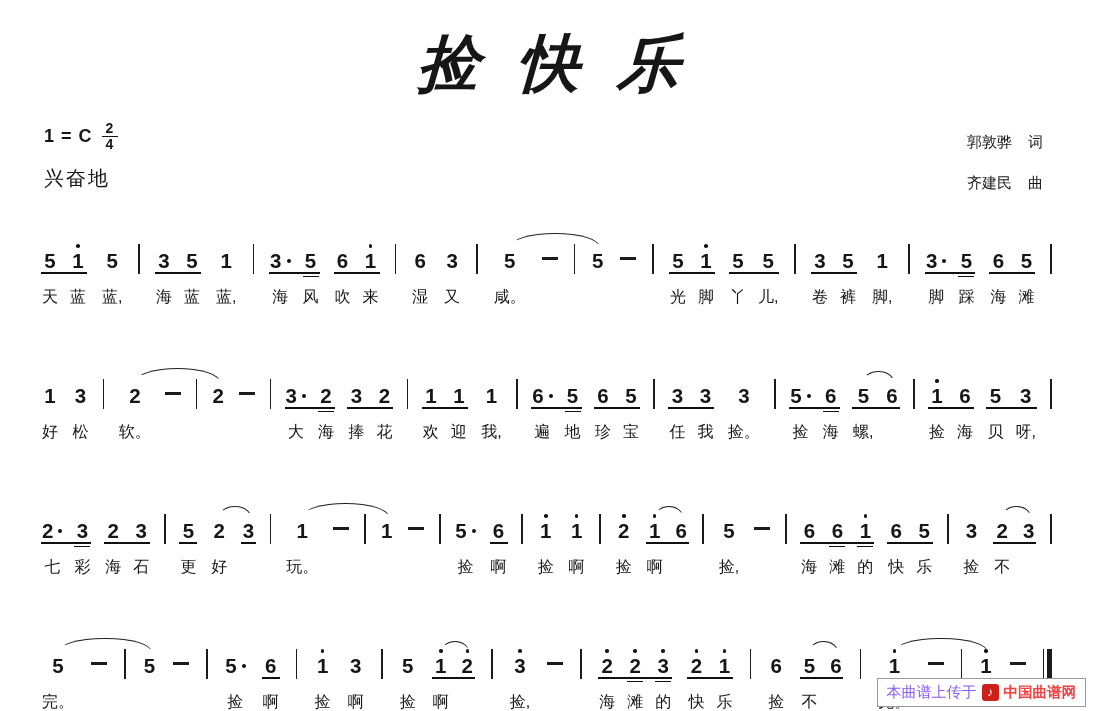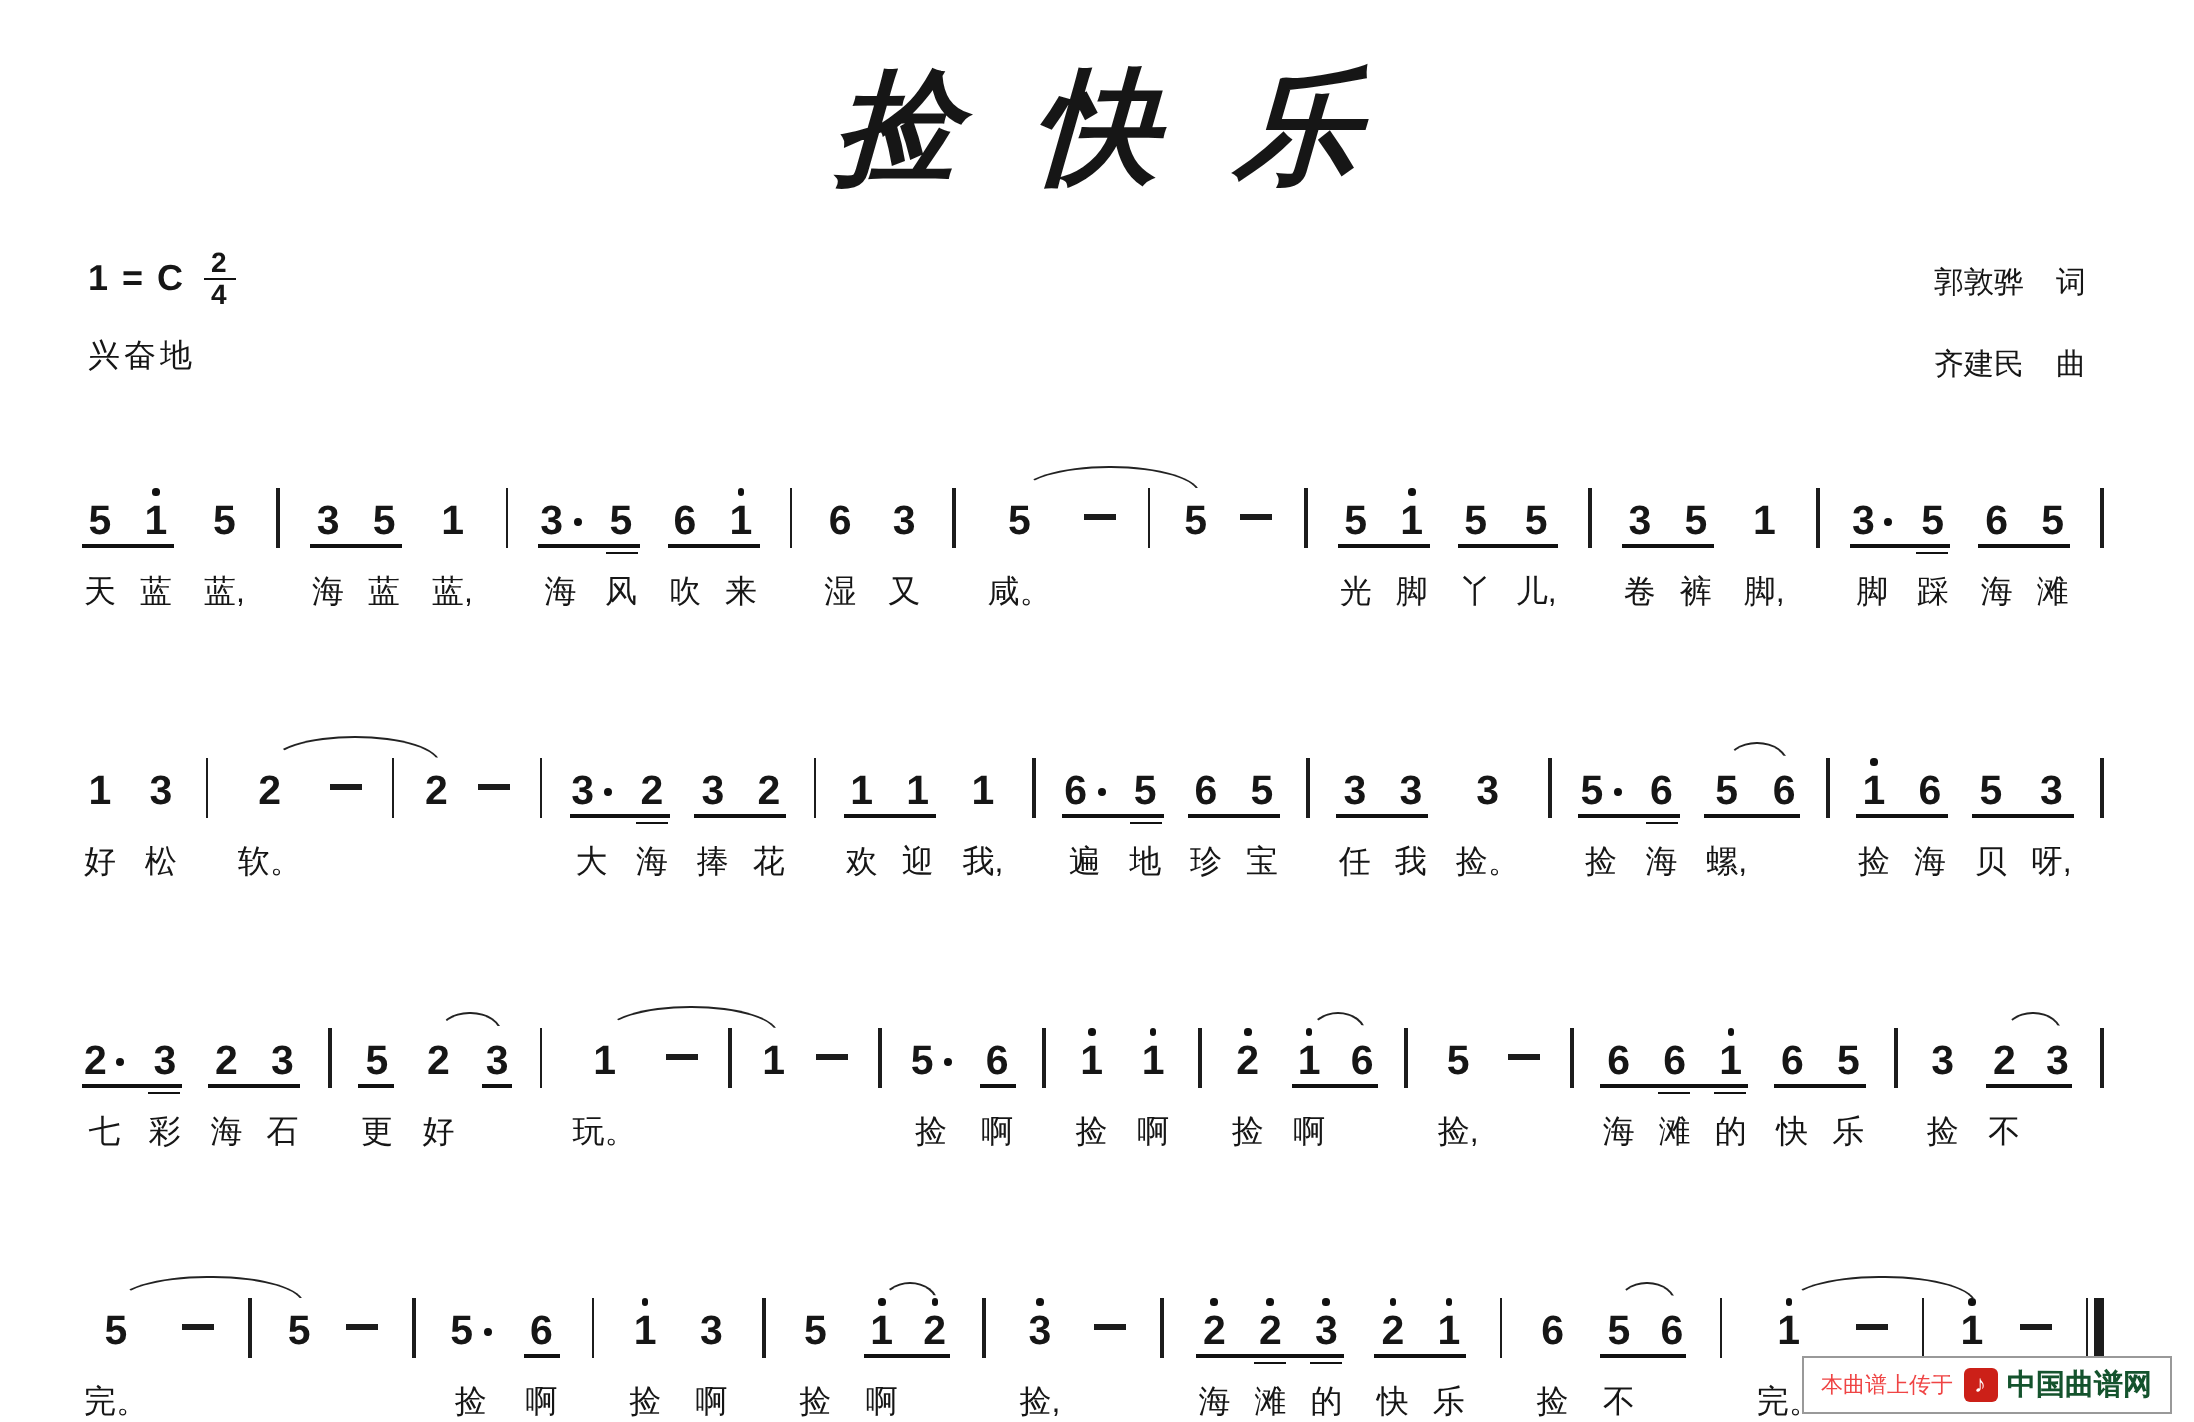--- a/index.html
+++ b/index.html
@@ -9,21 +9,21 @@
   .title{ text-align:center; margin-top:20px; font-family:"DejaVu Serif","Liberation Serif",serif;
           font-size:62px; font-weight:bold; letter-spacing:38px; padding-left:38px;
           font-style:italic; transform:skewX(-2deg); height:88px; line-height:88px;}
 
   .header{display:flex; justify-content:space-between; align-items:center;
           margin:6px 54px 0 44px;}
   .keyrow{display:flex; align-items:center; gap:9px; font-size:18px; font-weight:bold; letter-spacing:1px;}
   .meter{display:inline-flex; flex-direction:column; align-items:center; font-size:14px; font-weight:bold; line-height:15px;}
   .meter .num{border-bottom:1.6px solid #111; padding:0 4px;}
   .meter .den{padding:0 4px;}
-  .tempo{margin-top:13px; font-size:16px; letter-spacing:2px;}
+  .tempo{margin-top:13px; font-size:20px; letter-spacing:2px;}
   .credits{font-size:15px; line-height:31px; margin-top:2px;}
   .credits .row{display:flex; justify-content:flex-end;margin-top:10px;}
   .credits .role{margin-left:16px;}
 
   .systems{margin:16px 45px 0 42px;}
   .mline{position:relative; display:flex; justify-content:space-between; align-items:flex-start;
          padding-top:22px; margin-bottom:21px; min-height:92px;}
 
   .grp{position:relative; display:flex; align-items:flex-start; gap:12px;}
   .ncell{position:relative; display:flex; flex-direction:column; align-items:center; min-width:13px;}
@@ -40,21 +40,21 @@
   .fbar{display:flex; gap:3px; margin-top:8px;}
   .fbar .thin{width:1.6px; height:30px; background:#1c1c1c;}
   .fbar .thick{width:4.5px; height:30px; background:#1c1c1c;}
   .dash{width:16px; height:2.6px; background:#1c1c1c; margin-top:21px;}
 
   .arc{position:absolute; border:1.4px solid transparent; border-top-color:#222;
        border-radius:50% 50% 0 0 / 100% 100% 0 0;}
 
   .footer{position:absolute; right:11px; bottom:4px; border:1px solid #999;
           display:flex; align-items:center; gap:5px; padding:4px 9px; background:#fff;}
-  .footer .pre{font-size:11px; color:#ef4444;}
+  .footer .pre{font-size:15px; color:#8b5cf6;}
   .footer .site{font-size:14.5px; font-weight:bold;}
   .logo{width:17px; height:17px; border-radius:3px; display:flex; align-items:center;
         justify-content:center; color:#fff; font-size:12px; line-height:17px; font-weight:bold;}
 </style>
 </head>
 <body>
 
 <div class="title">捡快乐</div>
 
 <div class="header">
@@ -1044,14 +1044,14 @@
       <div class="arc" style="left: 16px; width: 91.5625px; height: 12.4094px; top: 18.5906px;"></div>
       <div class="arc" style="left: 398.812px; width: 26.5px; height: 9px; top: 22px;"></div>
       <div class="arc" style="left: 767.453px; width: 26.5px; height: 9px; top: 22px;"></div>
       <div class="arc" style="left: 852.359px; width: 91.5625px; height: 12.4094px; top: 18.5906px;"></div>
     </div>
   </div>
 
 <div class="footer">
   <span class="pre">本曲谱上传于</span>
   <span class="logo" style="background: rgb(204, 32, 24);">♪</span>
-  <span class="site" style="color: #14532d;">中国曲谱网</span>
+  <span class="site" style="color: #ef4444;">中国曲谱网</span>
 </div>
 
 </body></html>

